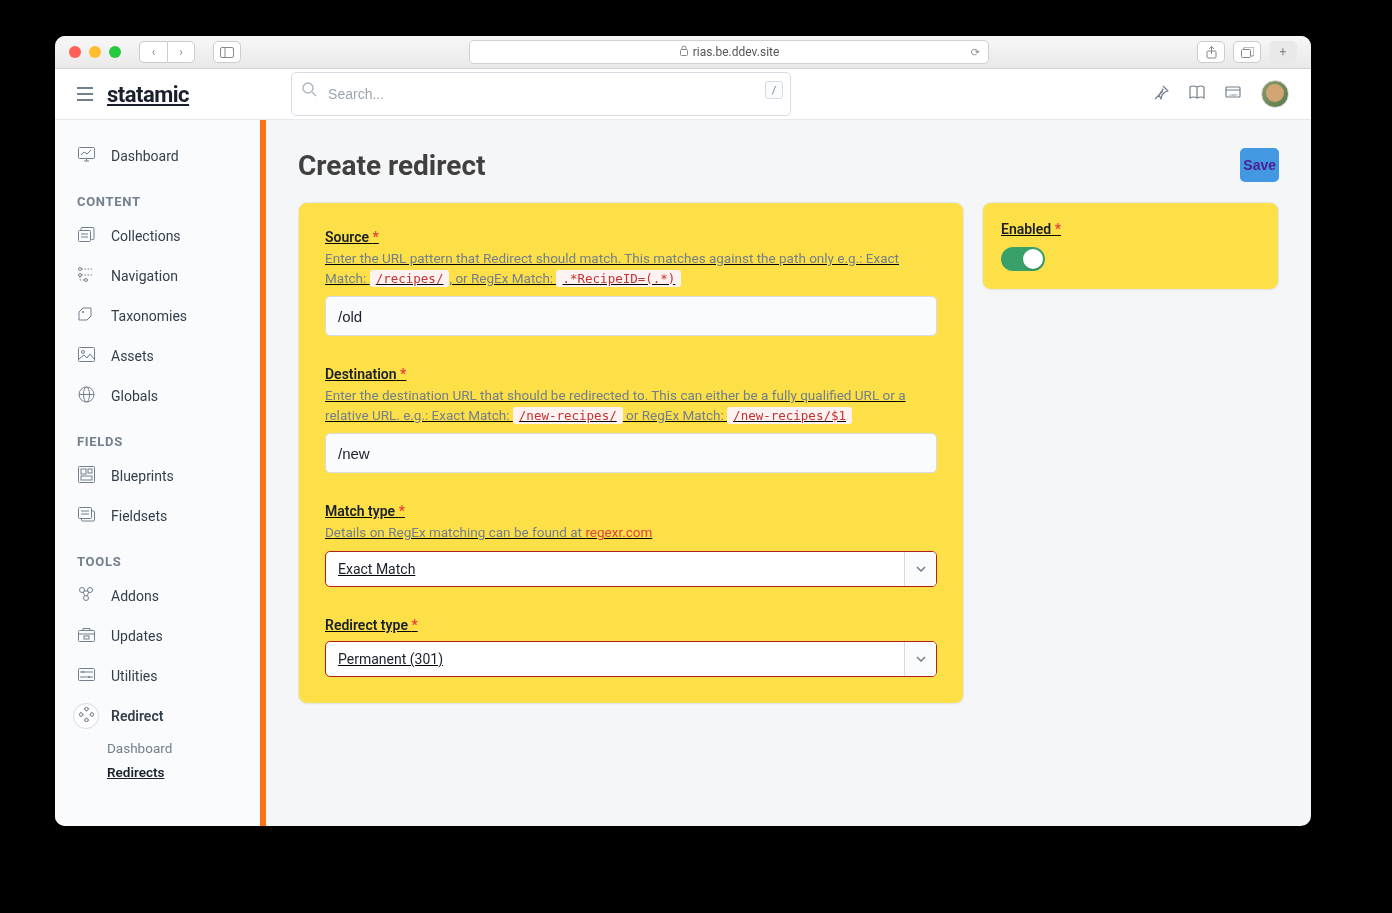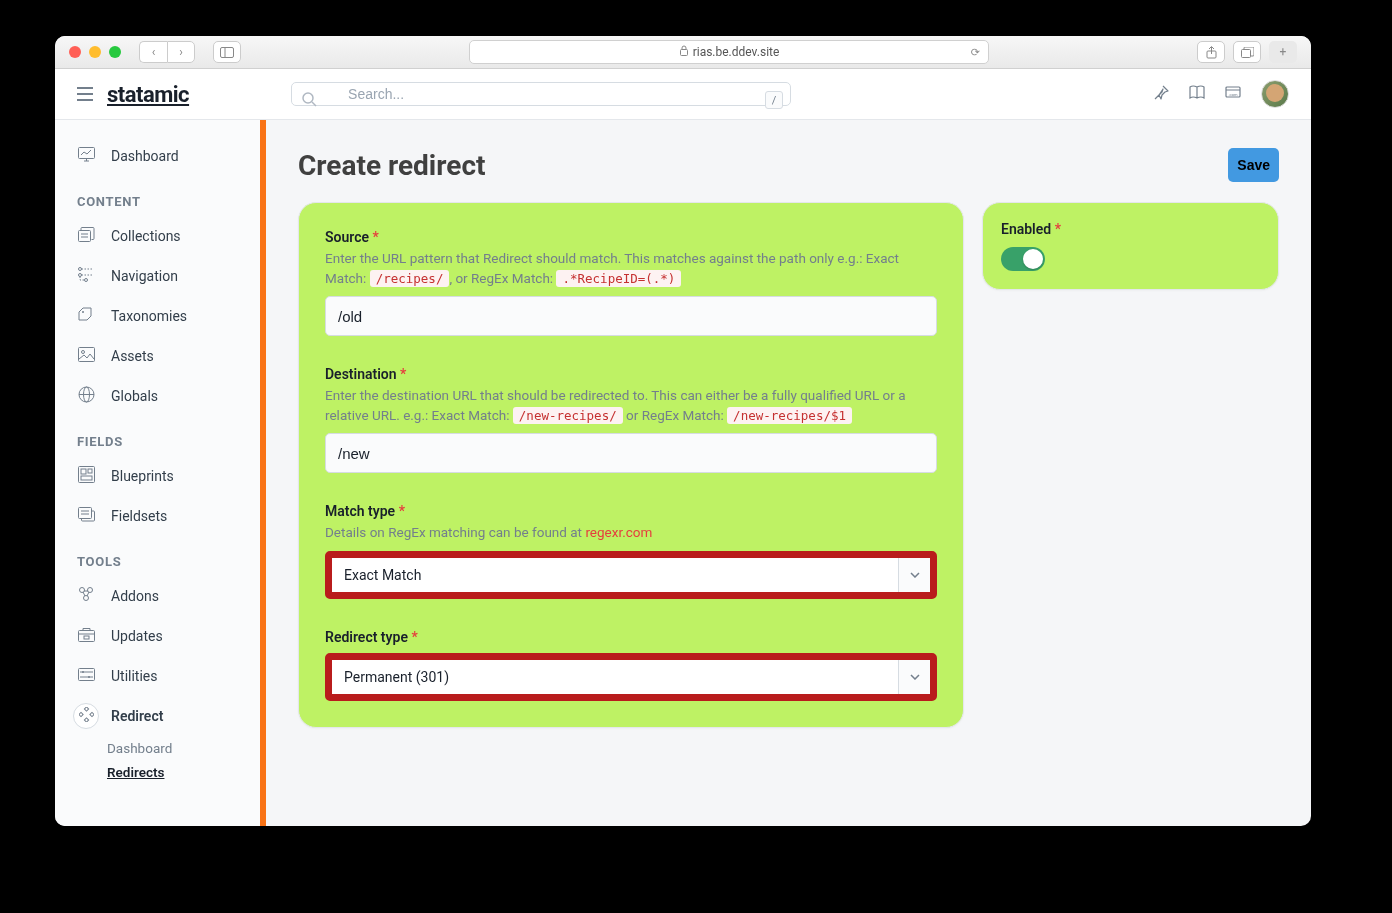--- a/index.html
+++ b/index.html
@@ -83,24 +83,24 @@
 .hamburger { color: #737f8c; cursor: pointer; margin-right: 14px; }
 .hamburger svg { display: block; }
 .logo { font-size: 22px; font-weight: 700; color: #19202b; letter-spacing: -0.5px; text-decoration: underline; }
 .search-wrap {
   margin-left: 102px;
   flex: 0 0 500px;
   position: relative;
 }
 .search-input {
   width: 100%;
-  height: 24px;
+  height: 44px;
   border: 1px solid #d6dce2;
   border-radius: 5px;
-  padding: 0 56px;
+  padding: 0 36px;
   font-size: 14px;
   color: #333;
 }
 .search-input::placeholder { color: #9aa5b1; }
 .search-icon { position: absolute; left: 11px; top: 10px; color: #b0b8c2; }
 .search-kbd {
   position: absolute; right: 8px; top: 9px;
   border: 1px solid #d6dce2; border-radius: 3px;
   width: 18px; height: 18px; font-size: 11px;
   display: flex; align-items: center; justify-content: center;
@@ -164,34 +164,35 @@
 .main {
   flex: 1;
   padding: 28px 32px;
   overflow-y: auto;
 }
 .page-header { display: flex; align-items: center; margin-bottom: 20px; }
 .page-title { font-size: 28px; font-weight: 700; color: #404040; }
 .save-btn {
   margin-left: auto;
   background: #4299e1;
-  color: #000000;
+  color: #4c1d95;
   border: none;
-  padding: 9px 9px;
+  padding: 9px 3px;
   border-radius: 5px;
   font-size: 14px;
   font-weight: 600;
   cursor: pointer;
 }
 .content-row { display: flex; gap: 18px; align-items: flex-start; }
 .card {
-  background: #bef264;
+  background: #fde047;
   border: 1px solid #e4e7eb;
-  border-radius: 18px;
+  border-radius: 9px;
   box-shadow: 0 1px 2px rgba(0,0,0,0.03);
+  text-decoration: underline;
 }
 .card-main { flex: 1; padding: 26px; }
 .card-side { width: 297px; padding: 18px; }
 .field { margin-bottom: 30px; }
 .field:last-child { margin-bottom: 0; }
 .field-label { font-size: 14px; font-weight: 600; color: #19202b; margin-bottom: 4px; }
 .req { color: #e53e3e; }
 .field-help { font-size: 13.5px; color: #737f8c; line-height: 1.45; margin-bottom: 8px; }
 .field-help code {
   background: #fdf2f2;
@@ -207,21 +208,21 @@
   height: 40px;
   border: 1px solid #d6dce2;
   border-radius: 5px;
   padding: 0 12px;
   font-size: 15px;
   color: #19202b;
   background: #fafbfc;
 }
 .select-wrap {
   display: flex;
-  border: 7px solid #b91c1c;
+  border: 1px solid #b91c1c;
   border-radius: 5px;
   overflow: hidden;
   background: #fff;
 }
 .select-value {
   flex: 1;
   padding: 9px 12px;
   font-size: 14px;
   color: #19202b;
 }

